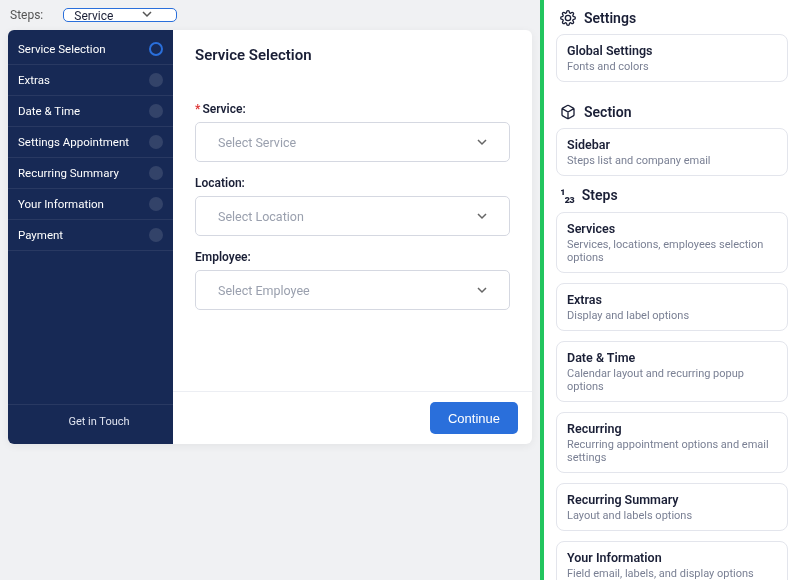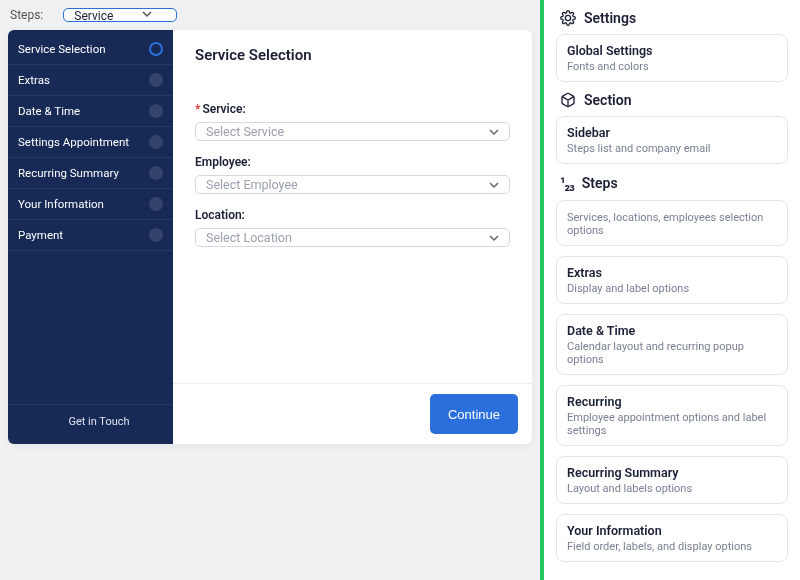--- a/index.html
+++ b/index.html
@@ -84,41 +84,41 @@
       flex: 1;
       display: flex;
       flex-direction: column;
     }
     .main-body { padding: 16px 22px 0 22px; flex: 1; }
     .main-title { font-size: 15px; font-weight: 600; margin-bottom: 38px; }
     .field { margin-bottom: 14px; }
     .field-label { font-size: 12px; font-weight: 600; margin-bottom: 6px; }
     .req { color: #d33; margin-right: 2px; }
     .input-like {
-      height: 19px;
+      height: 40px;
       border: 1px solid #d5d8e1;
       border-radius: 5px;
       display: flex; align-items: center; justify-content: space-between;
-      padding: 0 10px;
+      padding: 0 22px;
       color: #9aa0ae;
       font-size: 12.5px;
       background: #fff;
       cursor: pointer;
     }
     .main-footer {
       border-top: 1px solid #eceef3;
       padding: 10px 14px;
       display: flex; justify-content: flex-end;
     }
     .btn-primary {
       background: #2a6fdb;
       color: #fff;
       border: none;
       border-radius: 5px;
-      height: 40px;
+      height: 32px;
       padding: 0 18px;
       font-size: 13px;
       cursor: pointer;
     }
 
     
     .panel-sec-title { display: flex; align-items: center; gap: 8px; font-size: 14px; font-weight: 600; margin: 0 0 8px 4px; }
     .panel-card {
       border: 1px solid #e3e5ec;
       border-radius: 8px;
@@ -193,92 +193,93 @@
             </div>
             <div class="input-like">
               <span>Select Service</span>
               <svg class="chev-down icon" viewBox="0 0 10 10">
                   <path d="M1 3 L5 7 L9 3" stroke="#666" stroke-width="1.5" fill="none"></path>
                 </svg>
             </div>
           </div>
 
           <div class="field">
+            <div class="field-label">Location:</div>
+            <div class="input-like">
+              <span>Select Location</span>
+              <svg class="chev-down icon" viewBox="0 0 10 10">
+                  <path d="M1 3 L5 7 L9 3" stroke="#666" stroke-width="1.5" fill="none"></path>
+                </svg>
+            </div>
+          </div>
+
+          <div class="field">
             <div class="field-label">Employee:</div>
             <div class="input-like">
               <span>Select Employee</span>
               <svg class="chev-down icon" viewBox="0 0 10 10">
                   <path d="M1 3 L5 7 L9 3" stroke="#666" stroke-width="1.5" fill="none"></path>
                 </svg>
             </div>
           </div>
-
-          <div class="field">
-            <div class="field-label">Location:</div>
-            <div class="input-like">
-              <span>Select Location</span>
-              <svg class="chev-down icon" viewBox="0 0 10 10">
-                  <path d="M1 3 L5 7 L9 3" stroke="#666" stroke-width="1.5" fill="none"></path>
-                </svg>
-            </div>
-          </div>
         </div>
         <div class="main-footer">
           <button class="btn-primary">Continue</button>
         </div>
       </div>
     </div>
   </div>
 
   <div class="right-col">
     <div class="panel-sec-title">
       <svg class="icon" width="16" height="16" viewBox="0 0 24 24">
           <path fill="none" stroke="#1a1f36" stroke-width="2" d="M12 8a4 4 0 100 8 4 4 0 000-8zM19.4 15a1.7 1.7 0 00.34 1.87l.06.06a2 2 0 11-2.83 2.83l-.06-.06a1.7 1.7 0 00-1.87-.34 1.7 1.7 0 00-1 1.55V21a2 2 0 11-4 0v-.09a1.7 1.7 0 00-1-1.55 1.7 1.7 0 00-1.87.34l-.06.06a2 2 0 11-2.83-2.83l.06-.06a1.7 1.7 0 00.34-1.87 1.7 1.7 0 00-1.55-1H3a2 2 0 110-4h.09a1.7 1.7 0 001.55-1 1.7 1.7 0 00-.34-1.87l-.06-.06a2 2 0 112.83-2.83l.06.06a1.7 1.7 0 001.87.34H9a1.7 1.7 0 001-1.55V3a2 2 0 114 0v.09a1.7 1.7 0 001 1.55 1.7 1.7 0 001.87-.34l.06-.06a2 2 0 112.83 2.83l-.06.06a1.7 1.7 0 00-.34 1.87V9a1.7 1.7 0 001.55 1H21a2 2 0 110 4h-.09a1.7 1.7 0 00-1.55 1z"></path>
         </svg>
       <span>Settings</span>
     </div>
     <div class="panel-card">
       <div class="panel-card-title">Global Settings</div>
       <div class="panel-card-sub">Fonts and colors</div>
     </div>
 
-    <div class="panel-sec-title" style="margin-top:10px;align-items:center;">
+    <div class="panel-sec-title" style="margin-top:22px;align-items:center;">
       <svg class="icon" width="16" height="16" viewBox="0 0 24 24">
           <path fill="none" stroke="#1a1f36" stroke-width="2" d="M21 16V8a2 2 0 00-1-1.73l-7-4a2 2 0 00-2 0l-7 4A2 2 0 003 8v8a2 2 0 001 1.73l7 4a2 2 0 002 0l7-4A2 2 0 0021 16zM3.27 6.96L12 12l8.73-5.04M12 22V12"></path>
         </svg>
       <span>Section</span>
     </div>
     <div class="panel-card">
       <div class="panel-card-title">Sidebar</div>
       <div class="panel-card-sub">Steps list and company email</div>
     </div>
 
     <div class="panel-sec-title" style="margin-top:6px;">
       <span class="icon" style="font-size:15px;font-weight:700;letter-spacing:-1px;">¹₂₃</span>
       <span>Steps</span>
     </div>
 
     <div class="panel-card">
+      <div class="panel-card-title">Services</div>
       <div class="panel-card-sub">Services, locations, employees selection options</div>
     </div>
     <div class="panel-card">
       <div class="panel-card-title">Extras</div>
       <div class="panel-card-sub">Display and label options</div>
     </div>
     <div class="panel-card">
       <div class="panel-card-title">Date &amp; Time</div>
       <div class="panel-card-sub">Calendar layout and recurring popup options</div>
     </div>
     <div class="panel-card">
       <div class="panel-card-title">Recurring</div>
-      <div class="panel-card-sub">Employee appointment options and label settings</div>
+      <div class="panel-card-sub">Recurring appointment options and email settings</div>
     </div>
     <div class="panel-card">
       <div class="panel-card-title">Recurring Summary</div>
       <div class="panel-card-sub">Layout and labels options</div>
     </div>
     <div class="panel-card">
       <div class="panel-card-title">Your Information</div>
-      <div class="panel-card-sub">Field order, labels, and display options</div>
+      <div class="panel-card-sub">Field email, labels, and display options</div>
     </div>
 
   </div>
 </div>
 
 </body></html>

